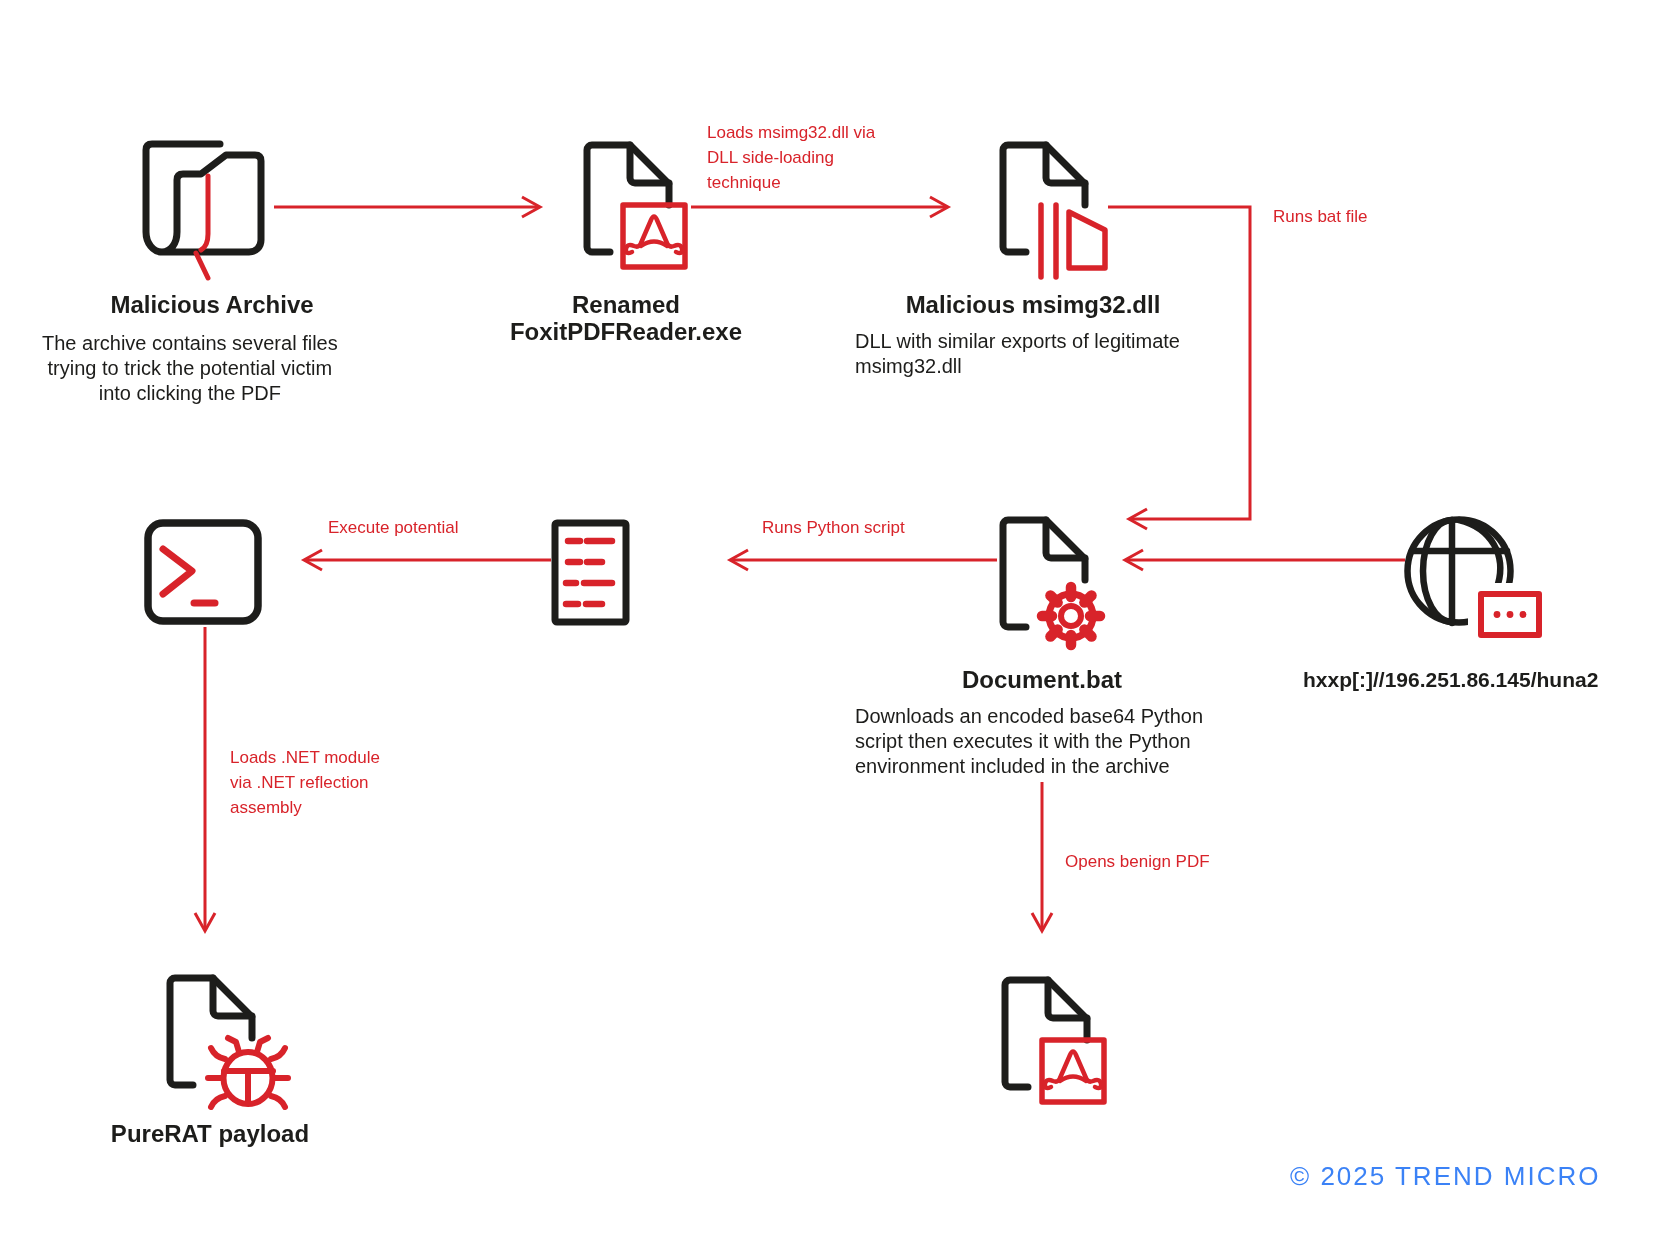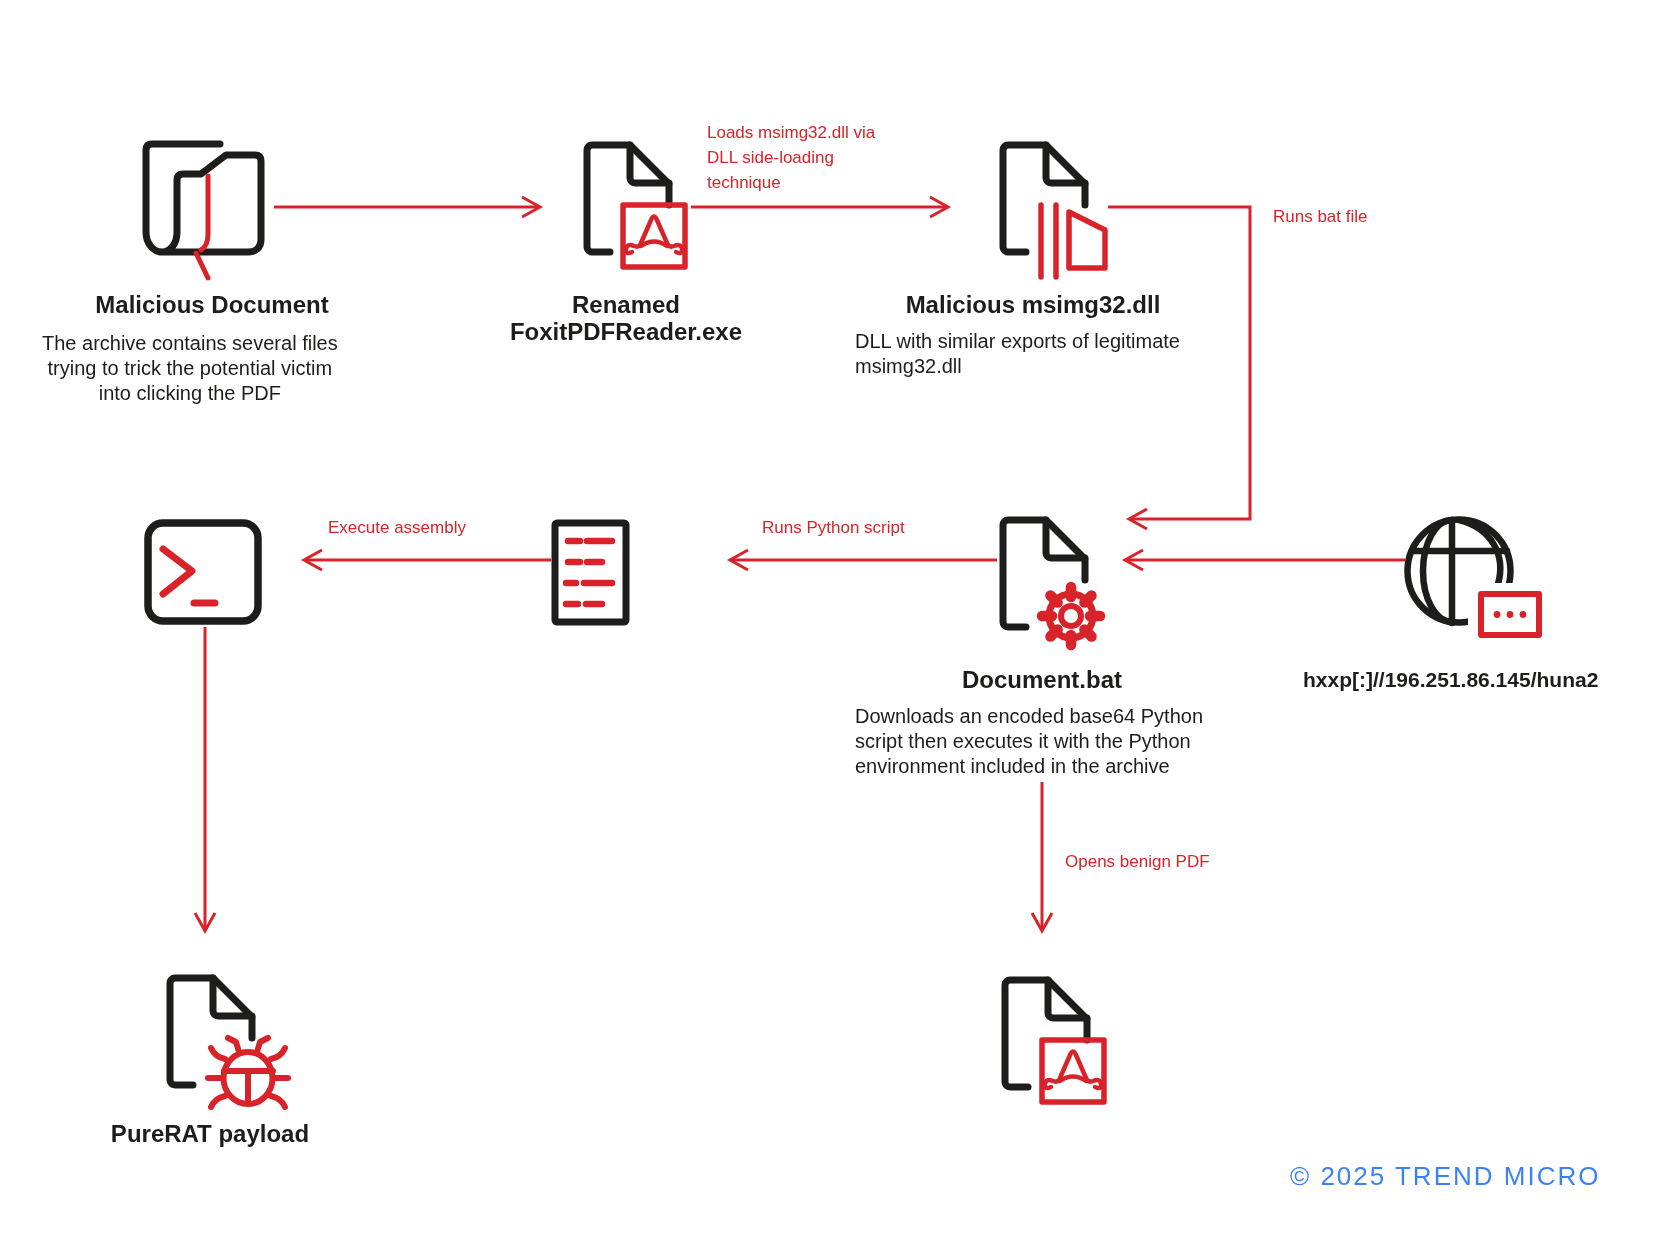--- a/index.html
+++ b/index.html
@@ -177,21 +177,21 @@
     <g>
       <g class="s-ink" stroke-width="7">
           <use href="#doc-icon" transform="translate(1000,977)"></use>
         </g>
       <g class="s-red" stroke-width="5">
           <use href="#pdf-badge" transform="translate(1039,1037)"></use>
         </g>
     </g>
   </svg>
 
-  <div class="t title ctr" style="left:212px;top:291px;">Malicious Document</div>
+  <div class="t title ctr" style="left:212px;top:291px;">Malicious Archive</div>
   <div class="t desc" style="left:42px;top:331px;text-align:center;">The archive contains several files
 trying to trick the potential victim
 into clicking the PDF</div>
 
   <div class="t title ctr" style="left:626px;top:291px;">Renamed
 FoxitPDFReader.exe</div>
 
   <div class="t title ctr" style="left:1033px;top:291px;">Malicious msimg32.dll</div>
   <div class="t desc" style="left:855px;top:329px;">DLL with similar exports of legitimate
 msimg32.dll</div>
@@ -203,17 +203,20 @@
 
   <div class="t url" style="left:1303px;top:668px;">hxxp[:]//196.251.86.145/huna2</div>
 
   <div class="t title ctr" style="left:210px;top:1120px;">PureRAT payload</div>
 
   <div class="t rlabel" style="left:707px;top:120px;">Loads msimg32.dll via
 DLL side-loading
 technique</div>
   <div class="t rlabel" style="left:1273px;top:204px;">Runs bat file</div>
   <div class="t rlabel" style="left:762px;top:515px;">Runs Python script</div>
-  <div class="t rlabel" style="left:328px;top:515px;">Execute assembly</div>
+  <div class="t rlabel" style="left:328px;top:515px;">Execute potential</div>
+  <div class="t rlabel" style="left:230px;top:745px;">Loads .NET module
+via .NET reflection
+assembly</div>
   <div class="t rlabel" style="left:1065px;top:849px;">Opens benign PDF</div>
 
   <div class="t copyright" style="left:1290px;top:1161px;">© 2025 TREND MICRO</div>
 </div>
 
 </body></html>

